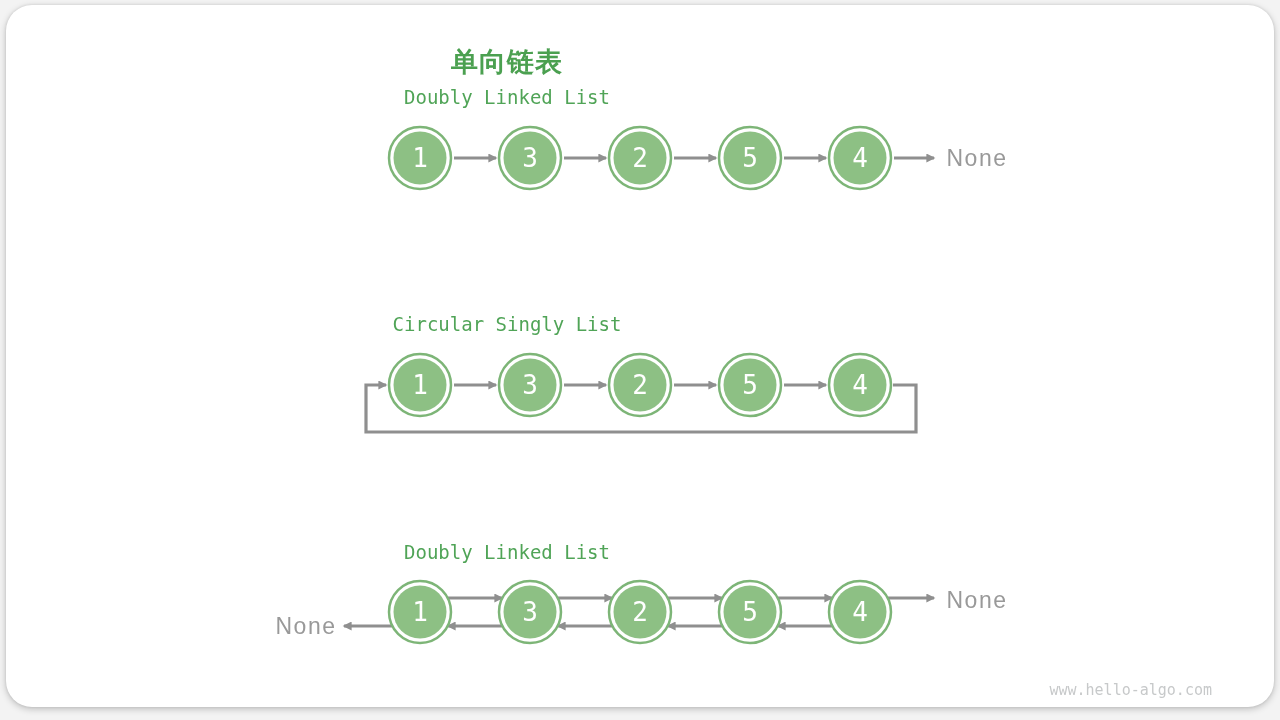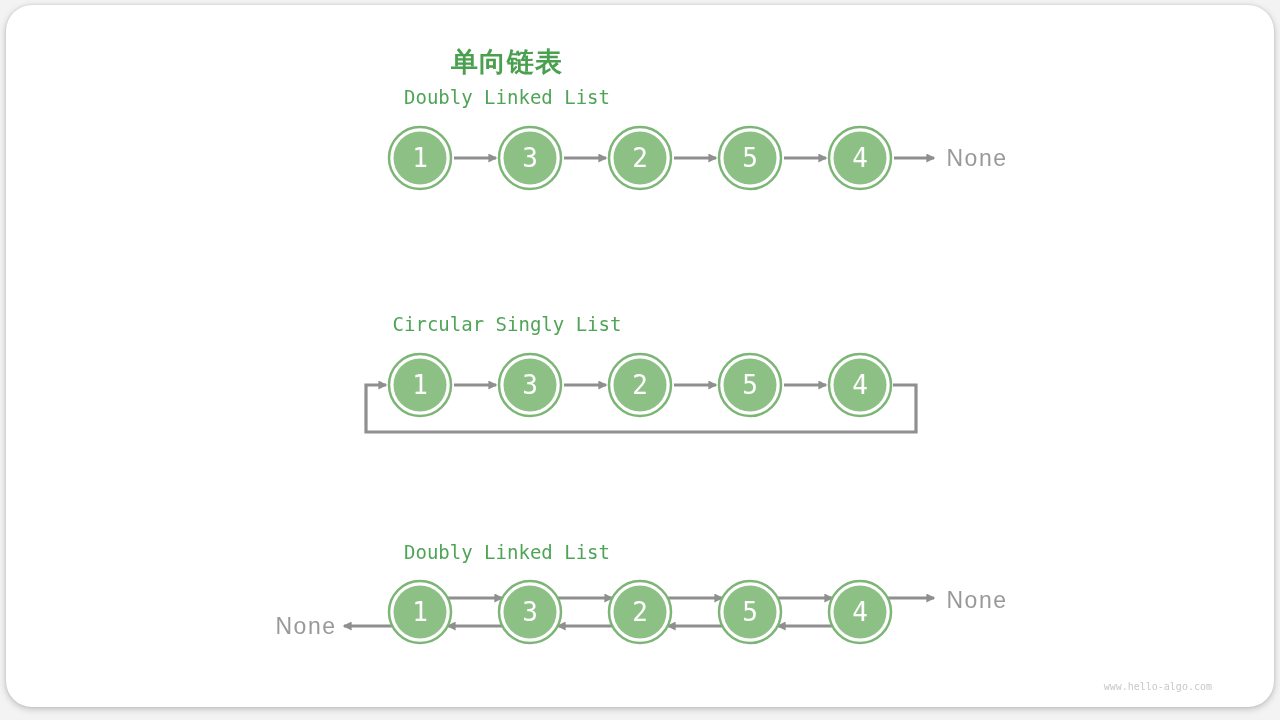--- a/index.html
+++ b/index.html
@@ -25,21 +25,21 @@
     font-family:"DejaVu Sans Mono",monospace;font-size:19px;
     color:var(--subtitle_green,#50a457);white-space:nowrap;
   }
   .none-label{
     position:absolute;transform:translate(-50%,-50%);
     font-family:Liberation Sans, sans-serif;font-size:23px;letter-spacing:1.5px;
     color:var(--none_gray,#999999);white-space:nowrap;
   }
   .watermark{
     position:absolute;right:68px;top:681px;
-    font-family:"DejaVu Sans Mono",monospace;font-size:10px;
+    font-family:"DejaVu Sans Mono",monospace;font-size:15px;
     color:var(--watermark_gray,#c7c9ca);white-space:nowrap;
   }
   svg{position:absolute;overflow:visible;}
   #svg-singly{left:340px;top:115px;}
   #svg-circular{left:340px;top:340px;}
   #svg-doubly{left:300px;top:565px;}
 </style>
 </head>
 <body>
 

